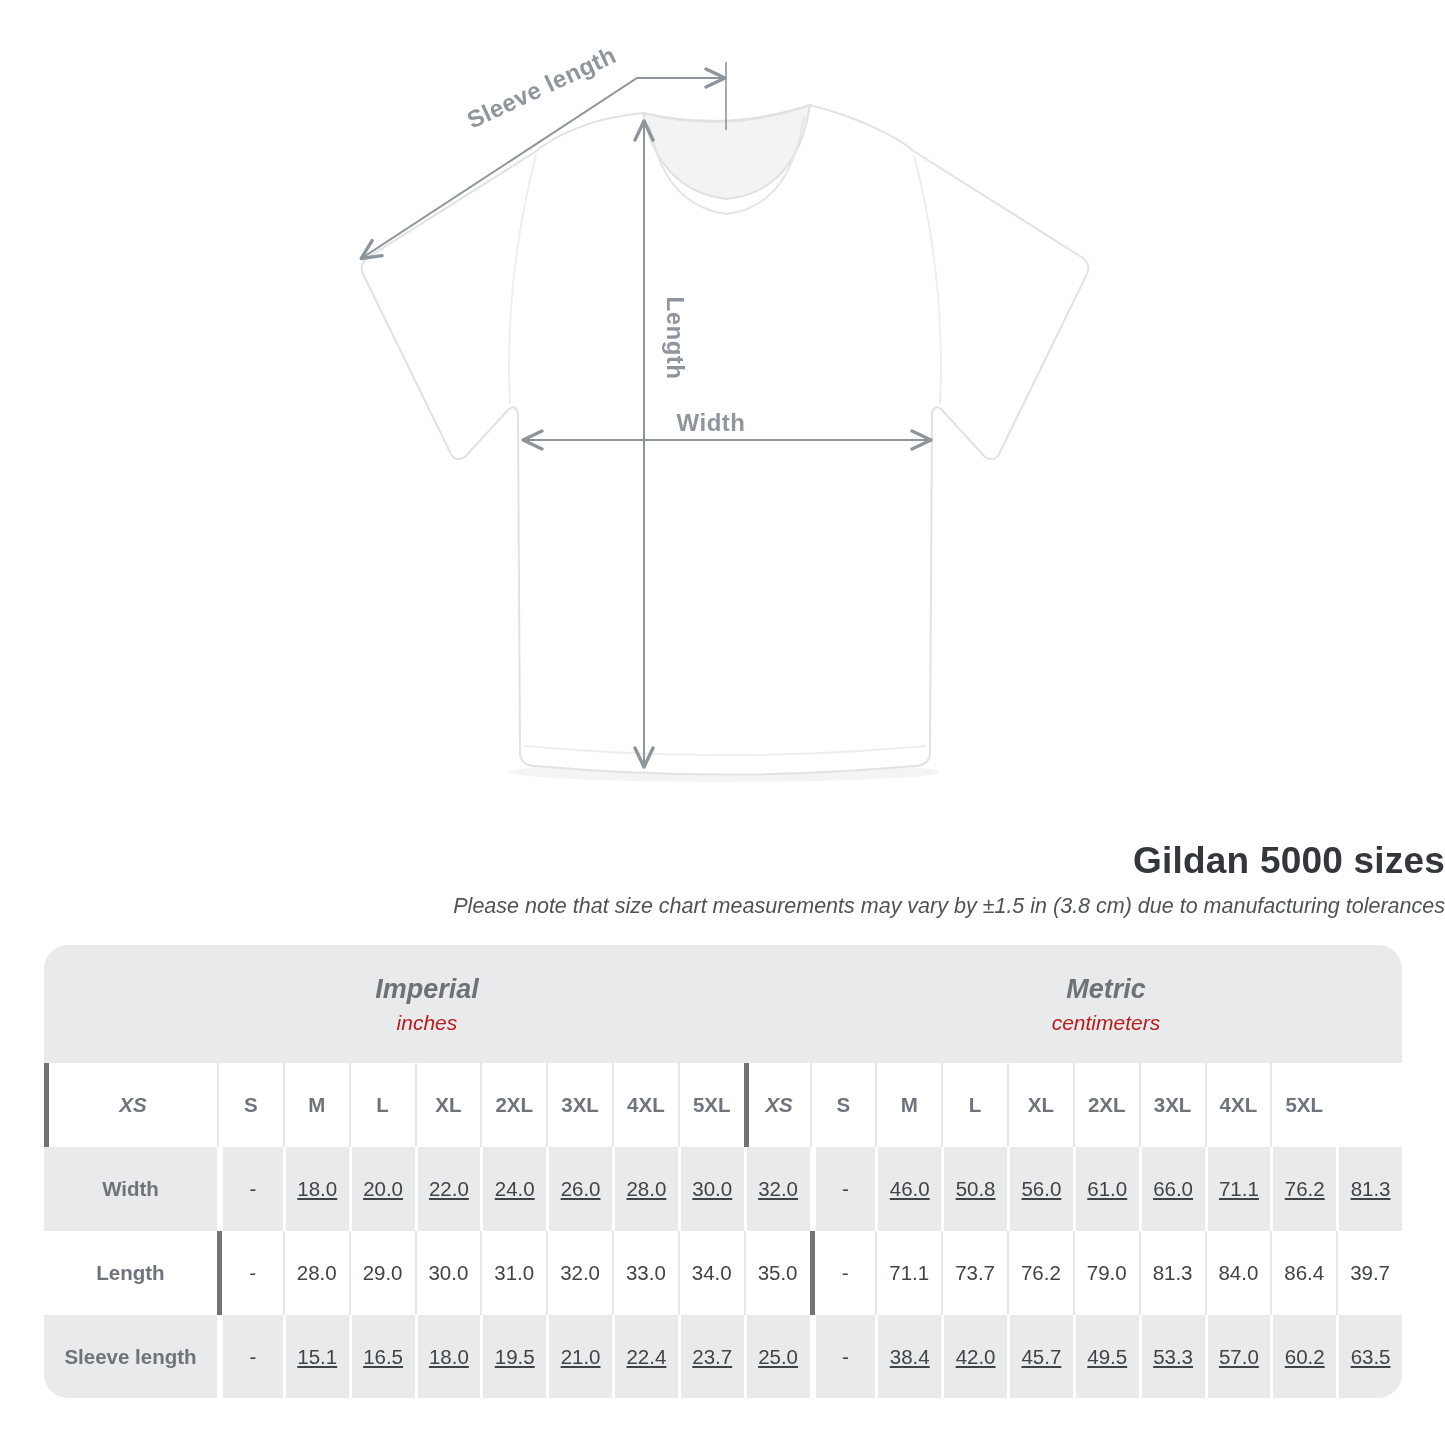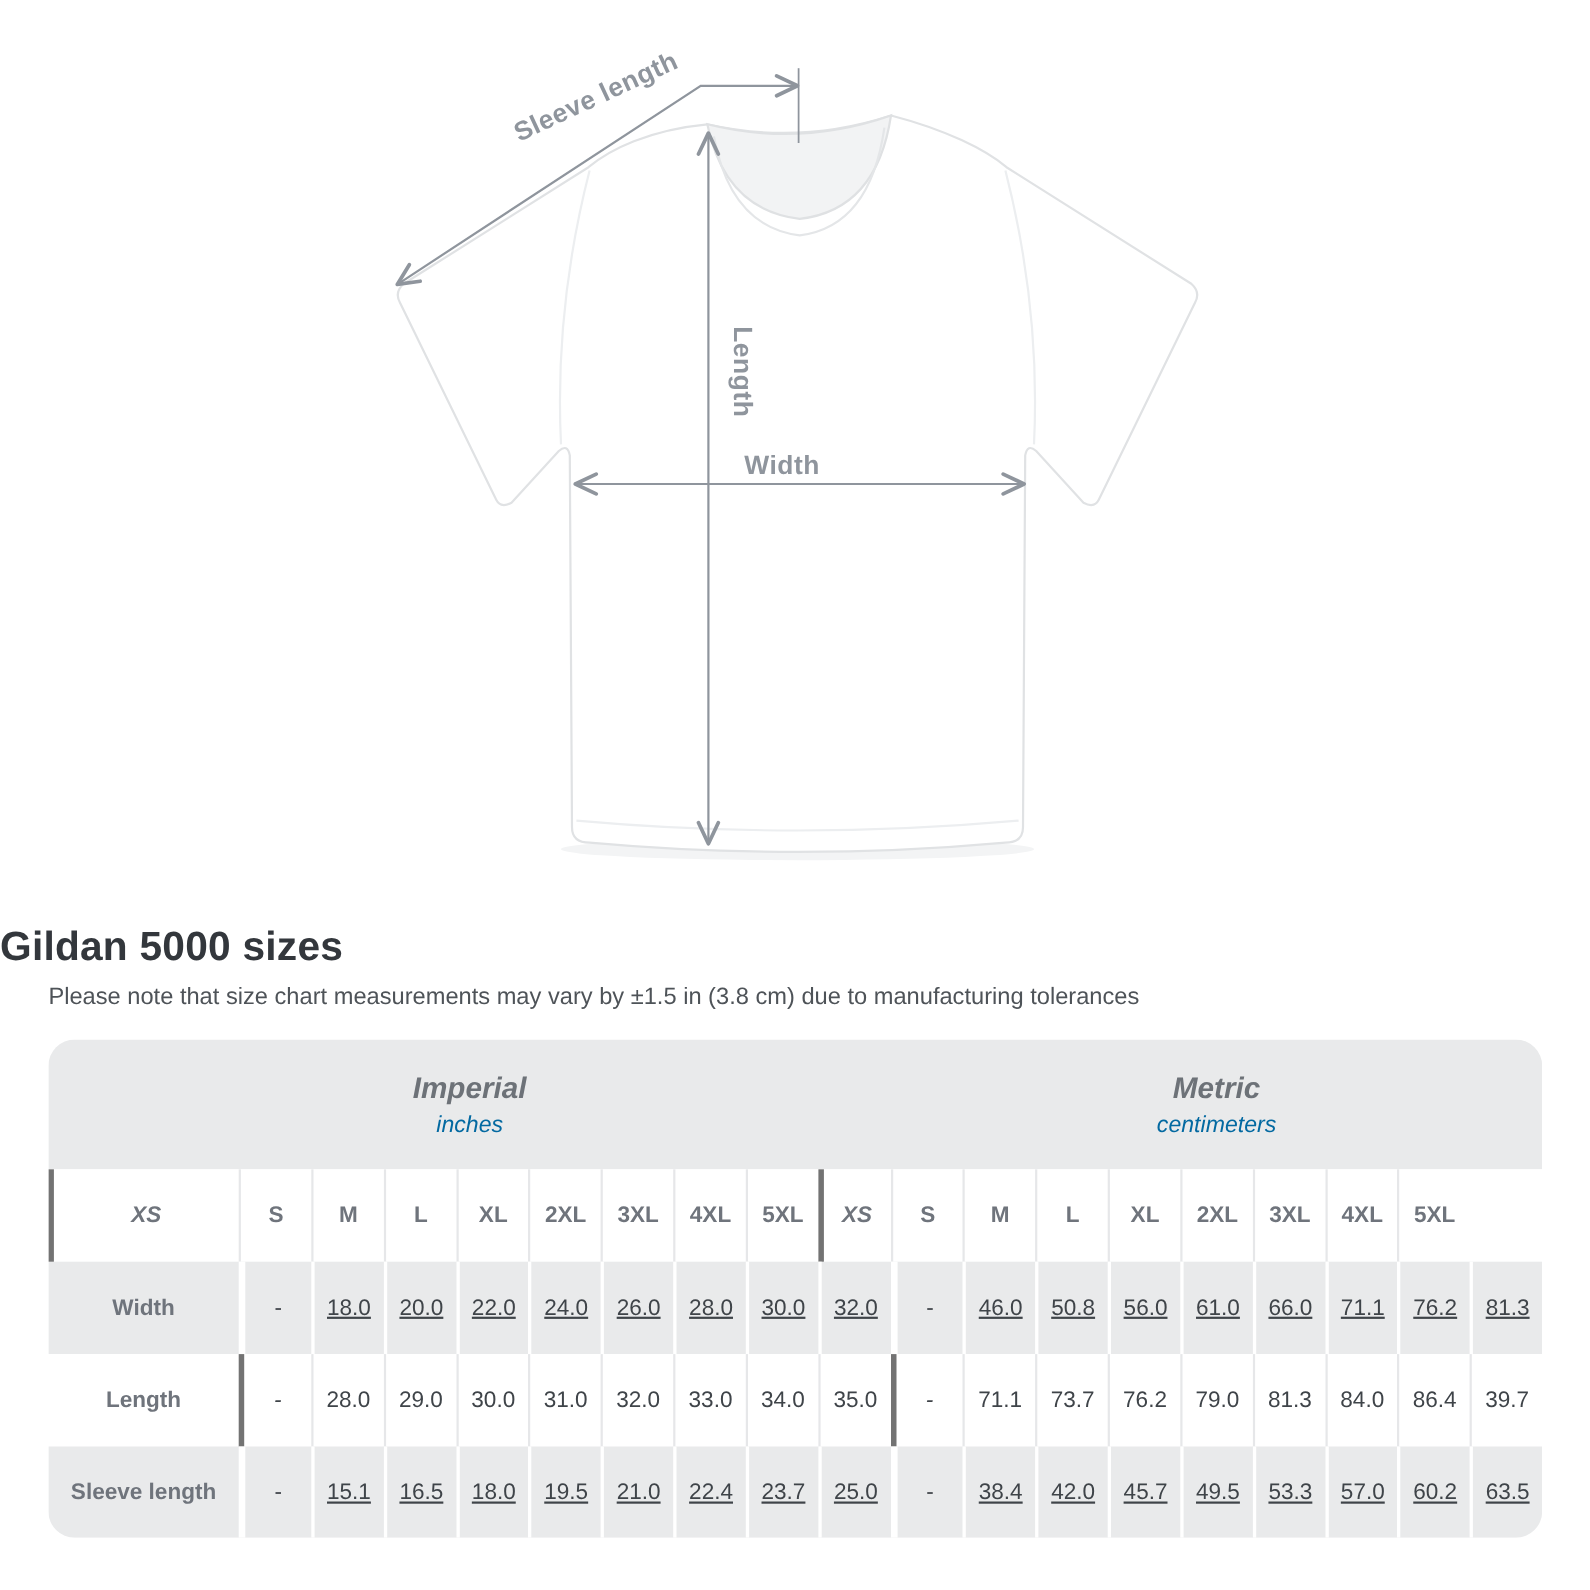--- a/index.html
+++ b/index.html
@@ -6,33 +6,33 @@
   body{width:1445px;height:1445px;position:relative;overflow:hidden;
        font-family:"Liberation Sans", sans-serif;color:#3f4449;}
 
   
   .diagram-wrap{position:absolute;left:0;top:0;width:1445px;height:945px;}
   .diagram-wrap svg{display:block;}
   .measure-label{font-family:"Liberation Sans",sans-serif;font-weight:bold;
                  font-size:24px;fill:#8f959d;letter-spacing:.5px;}
 
   
-  .heading{position:absolute;left:0;top:840px;width:1445px;text-align:left;}
+  .heading{position:absolute;left:0;top:840px;width:1445px;text-align:right;}
   .heading .title{font-size:37px;font-weight:bold;color:#33373c;letter-spacing:.2px;}
-  .heading .note{margin-top:12px;font-size:21.5px;color:#4e5358;margin-left:44px;}
+  .heading .note{margin-top:12px;font-size:21.5px;font-style:italic;color:#4e5358;margin-left:44px;}
 
   
   .size-table{position:absolute;left:44px;top:945px;width:1358px;height:453px;
               border-radius:24px;overflow:hidden;background:#ffffff;}
   .unit-band{display:flex;height:118px;background:#e9eaeb;}
   .unit-group{display:flex;flex-direction:column;align-items:center;justify-content:center;gap:6px;}
   .unit-group.imperial{width:56.4%;}
   .unit-group.metric{width:43.6%;}
   .unit-label{font-size:27px;font-weight:bold;font-style:italic;color:#6d7278;}
-  .unit-sublabel{font-size:21px;font-style:italic;color:#0369a1;}
+  .unit-sublabel{font-size:21px;font-style:italic;color:#b91c1c;}
 
   .t-row{display:grid;grid-template-columns:173px repeat(18,1fr);}
   .t-row.header-row{height:84px;background:#ffffff;}
   .t-row.row-gray{height:84px;background:#e9eaeb;}
   .t-row.row-white{height:84px;background:#ffffff;}
   .t-row.last{height:83px;}
 
   .t-cell{display:flex;align-items:center;justify-content:center;
           font-size:20.5px;color:#3f4449;}
   .t-cell.lab{font-weight:bold;color:#6f747c;}

